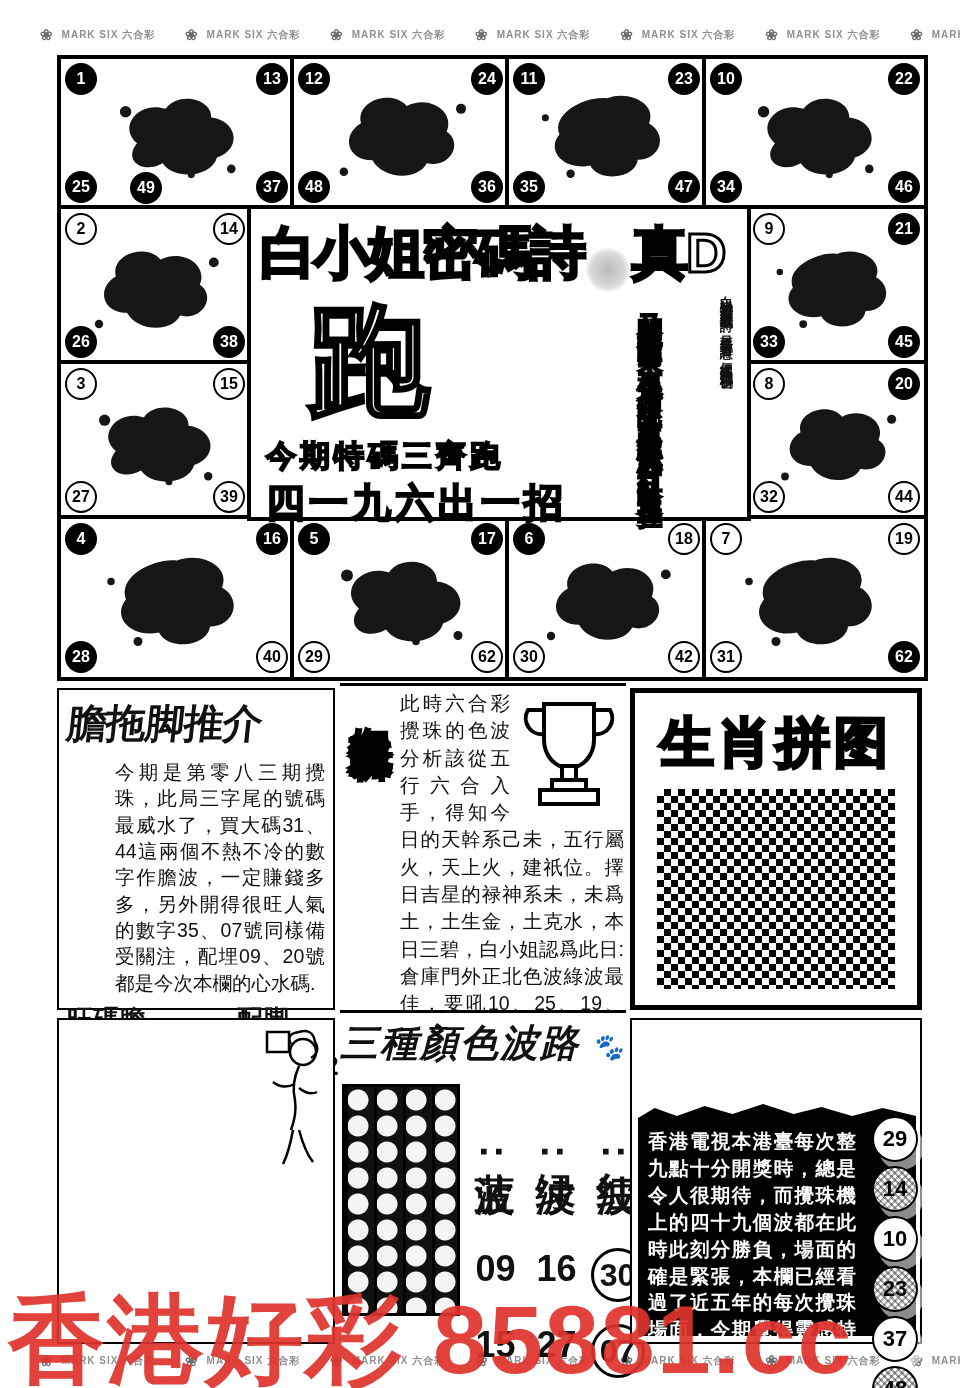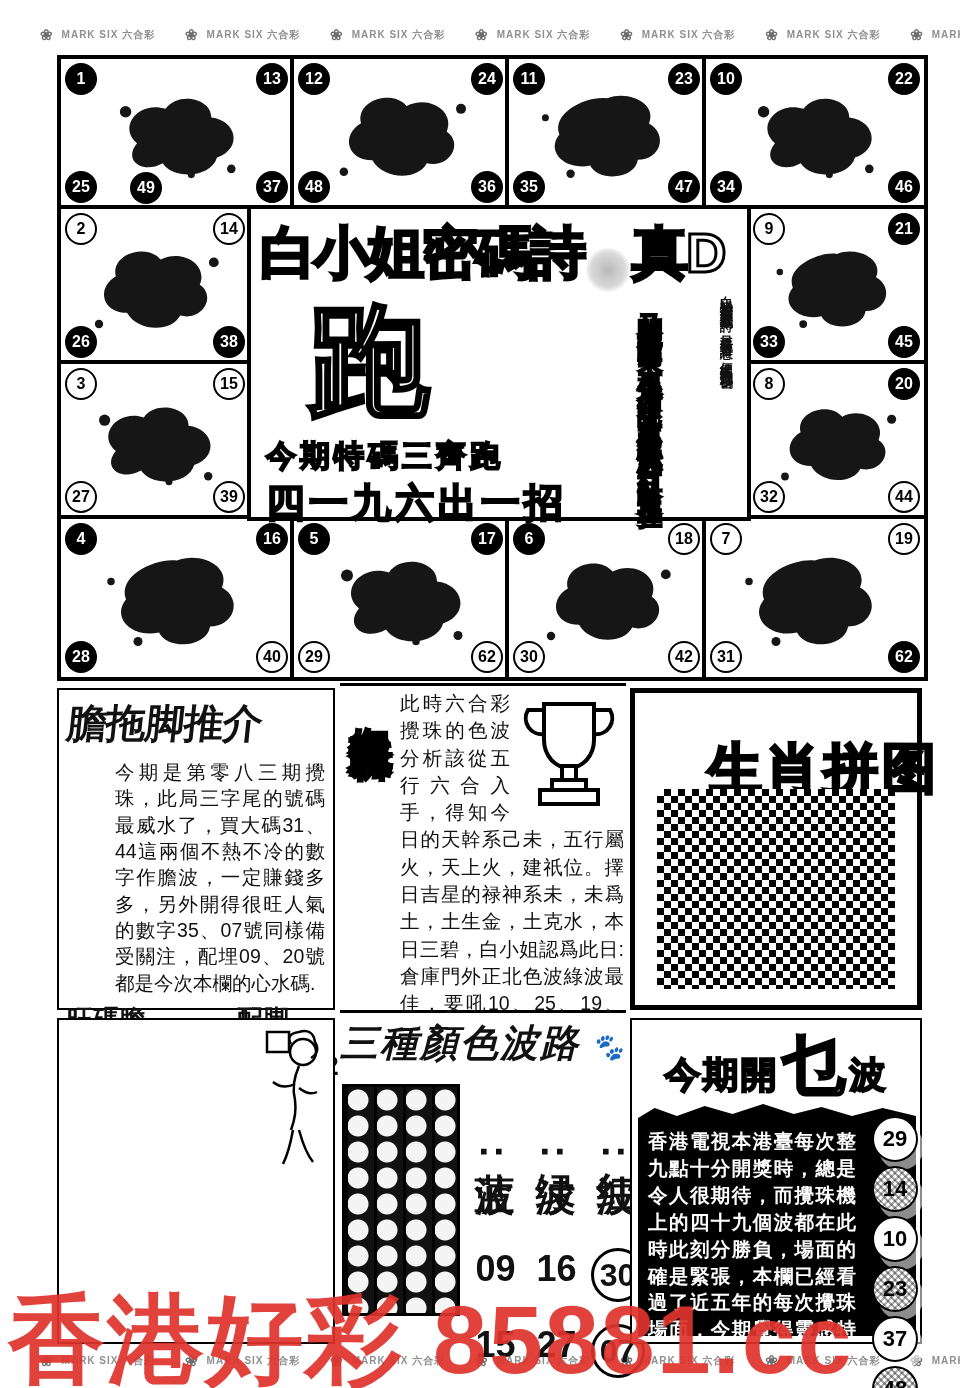--- a/index.html
+++ b/index.html
@@ -55,21 +55,21 @@
           padding:4px 2px;box-sizing:border-box;}
   .wave-title{position:absolute;left:2px;top:6px;height:318px;writing-mode:vertical-rl;
               font-size:44px;letter-spacing:2px;}
   .wave-body{margin-left:58px;font-size:19.5px;line-height:1.4;text-align:justify;}
   .trophy{float:right;margin:4px 0 0 4px;}
   
   .p-puz{left:630px;top:688px;width:292px;height:322px;border:5px solid #000;box-sizing:border-box;
          background:#fff;}
   .puz-band{position:absolute;left:40px;top:-2px;width:212px;height:40px;background:#000;color:#fff;
             display:flex;align-items:center;justify-content:center;font-size:24px;font-weight:bold;letter-spacing:4px;}
-  .puz-big{position:absolute;left:0;top:40px;width:100%;text-align:center;font-size:54px;letter-spacing:4px;white-space:nowrap;padding-left:48px;}
+  .puz-big{position:absolute;left:0;top:14px;width:100%;text-align:center;font-size:54px;letter-spacing:4px;white-space:nowrap;}
   .noise{position:absolute;left:22px;top:96px;width:238px;height:200px;
          background-image:repeating-conic-gradient(#000 0% 25%,#fff 0% 50%),
                           repeating-conic-gradient(rgba(0,0,0,.85) 0% 14%,rgba(255,255,255,0) 0% 43%);
          background-size:14px 14px,30px 24px;background-blend-mode:screen;filter:contrast(2);}
   
   .p-joke{left:57px;top:1018px;width:278px;height:326px;border:2px solid #000;padding:6px 10px;box-sizing:border-box;}
   .joke-title{font-size:46px;letter-spacing:-2px;white-space:nowrap;}
   .joke-body{margin-top:26px;font-family:"Liberation Serif",serif;font-size:19.5px;line-height:1.5;
              white-space:pre-line;}
   .womansvg{position:absolute;right:4px;top:6px;}
@@ -426,25 +426,20 @@
       <div class="tc-num">09</div>
       <div class="tc-num">16</div>
       <div class="tc-num"><span class="circ">30</span></div>
       <div class="tc-num">15</div>
       <div class="tc-num">27</div>
       <div class="tc-num"><span class="circ">07</span></div>
     </div>
   </div>
 
   <div class="panel p-which">
-    <div class="ww-title">
-      <span class="t1 ol">今期開</span>
-      <span class="t2 ol3">乜</span>
-      <span class="t1 ol">波</span>
-    </div>
     <div class="ww-black">
       <div class="ww-body">香港電視本港臺每次整九點十分開獎時，總是令人很期待，而攪珠機上的四十九個波都在此時此刻分勝負，場面的確是緊張，本欄已經看過了近五年的每次攪珠場面，今期覺得靈感特別准的號碼有22、35、46、10、03、17。</div>
     </div>
     <div class="balls">
       <div class="ball">29</div>
       <div class="ball pat">14</div>
       <div class="ball">10</div>
       <div class="ball pat">23</div>
       <div class="ball">37</div>
       <div class="ball pat">48</div>

